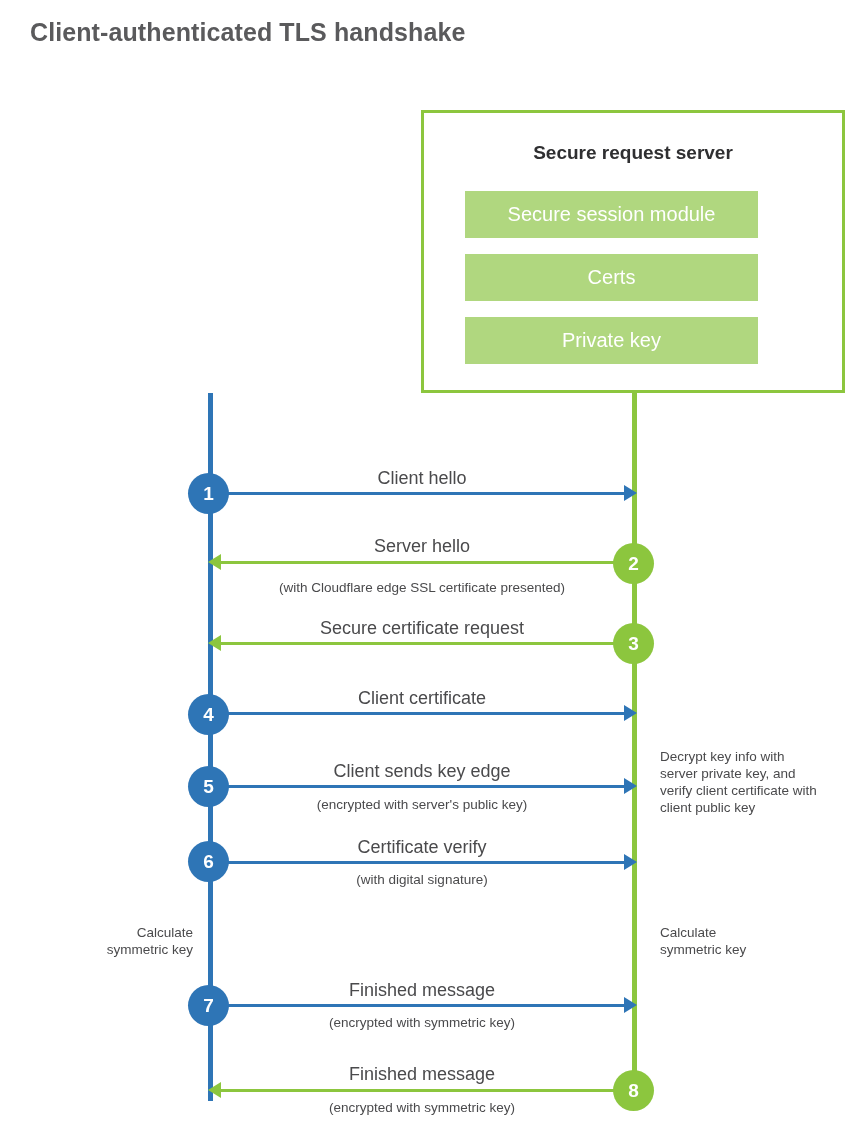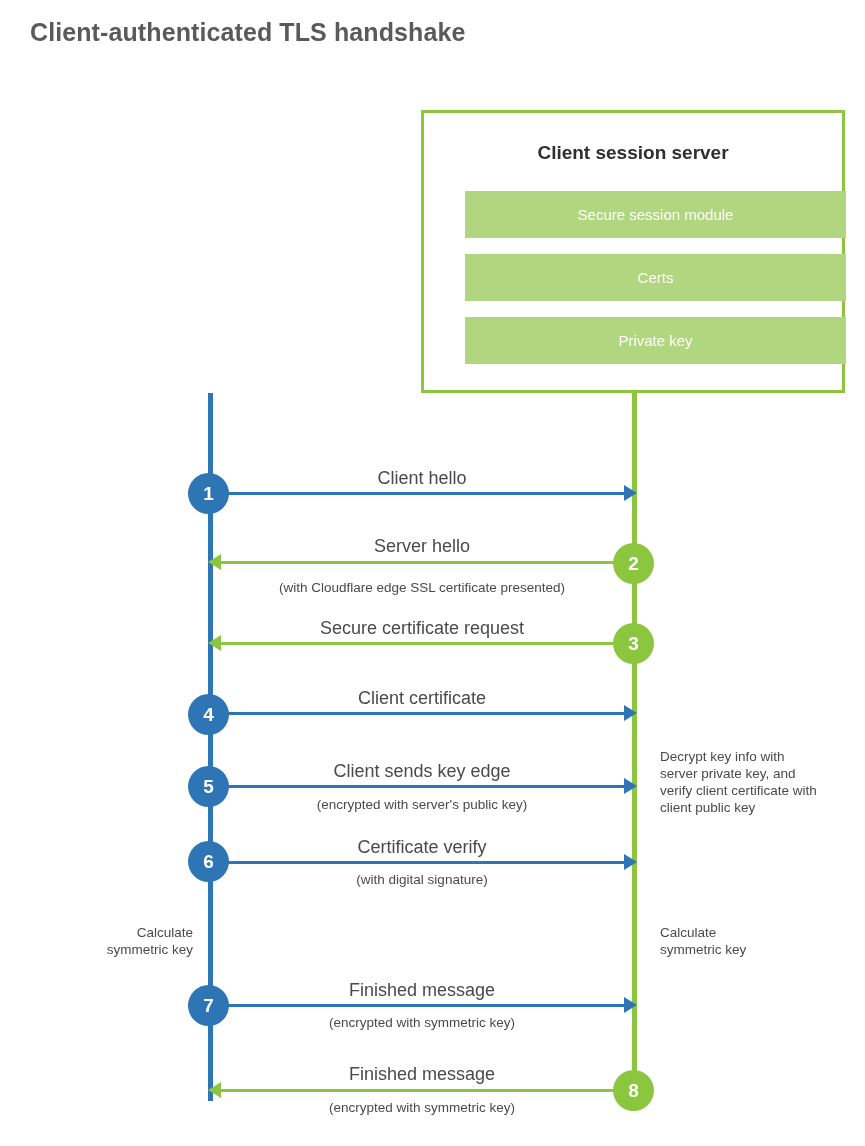--- a/index.html
+++ b/index.html
@@ -13,22 +13,22 @@
   #client-box{left:32px;top:110px;width:351px;height:285px;border:3px solid #2e75b6;}
   #server-box{left:421px;top:110px;width:424px;height:283px;border:3px solid #8cc63e;}
   .party-title{position:absolute;left:0;right:0;text-align:center;font-size:19px;font-weight:bold;color:#2f2f31;}
   #client-box .party-title{top:30px;}
   #server-box .party-title{top:29px;}
 
   #client-app{position:absolute;left:34px;top:70px;width:278px;height:180px;background:#5b9bd5;
               display:flex;align-items:center;justify-content:center;text-align:center;
               color:#ffffff;font-size:19px;line-height:26px;}
 
-  .srv-bar{position:absolute;left:41px;width:381px;height:47px;background:#b0d77f;
-           display:flex;align-items:center;justify-content:center;color:#ffffff;font-size:15px;}
+  .srv-bar{position:absolute;left:41px;width:293px;height:47px;background:#b0d77f;
+           display:flex;align-items:center;justify-content:center;color:#ffffff;font-size:20px;}
   #srv-bar-0{top:78px;}
   #srv-bar-1{top:141px;}
   #srv-bar-2{top:204px;}
 
   
   .lifeline{position:absolute;width:5px;}
   #client-lifeline{left:208px;top:393px;height:708px;background:#2e75b6;}
   #server-lifeline{left:632px;top:391px;height:710px;background:#8cc63e;}
 
   
@@ -54,21 +54,21 @@
 </style>
 </head>
 <body>
 
 <div id="canvas">
 
   <div id="title">Client-authenticated TLS handshake</div>
 
 
   <div class="party-box" id="server-box">
-    <div class="party-title">Client session server</div>
+    <div class="party-title">Secure request server</div>
     <div class="srv-bar" id="srv-bar-0">Secure session module</div>
     <div class="srv-bar" id="srv-bar-1">Certs</div>
     <div class="srv-bar" id="srv-bar-2">Private key</div>
   </div>
 
   <div class="lifeline" id="client-lifeline"></div>
   <div class="lifeline" id="server-lifeline"></div>
 
   <div class="msg-label" style="left:210px;width:424px;top:468px;">Client hello</div>
   <div class="msg-line blue" style="left:210px;width:418px;top:492px;"></div>

